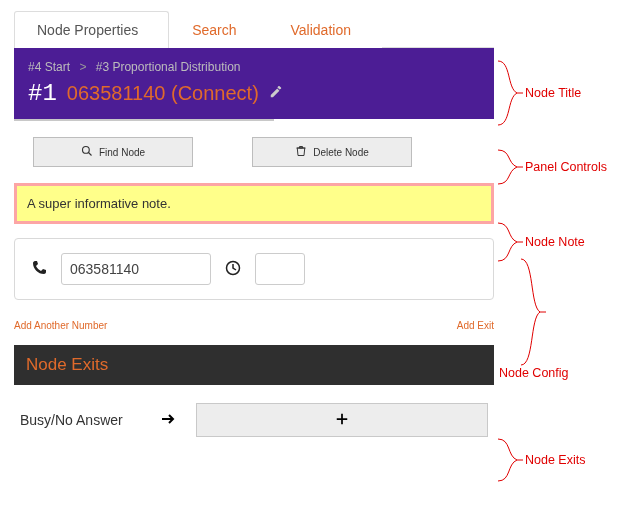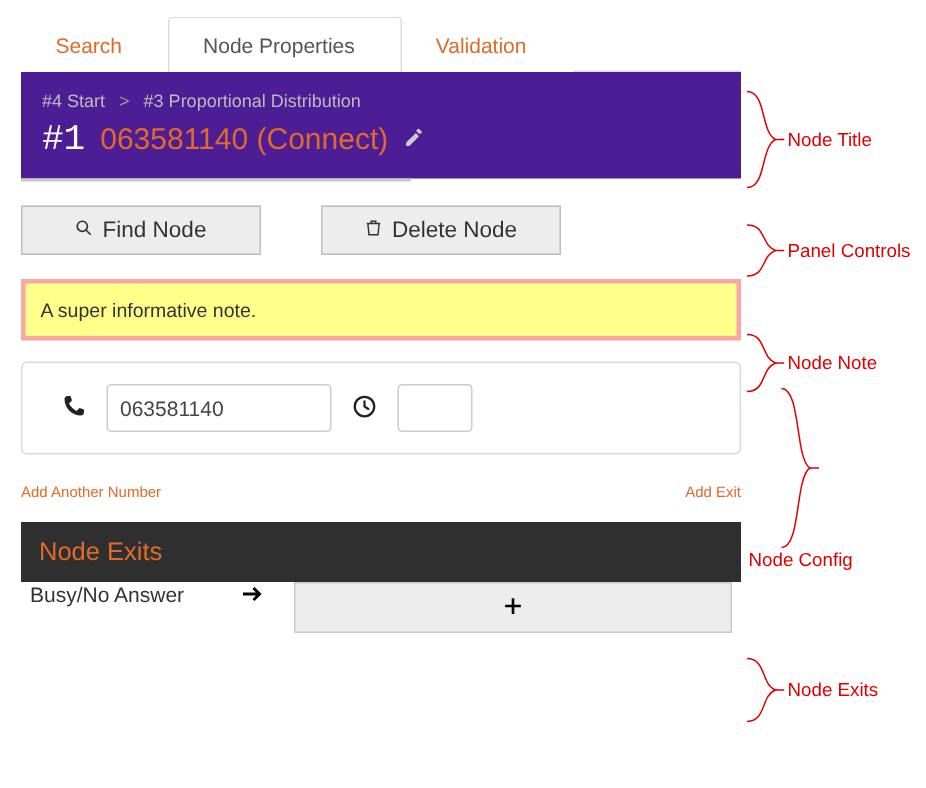--- a/index.html
+++ b/index.html
@@ -78,43 +78,44 @@
     display: flex;
     gap: 40px;
     margin: 16px 0 16px 0;
   }
   .btn {
     background: #ededed;
     border: 1px solid #bdbdbd;
     padding: 7px 10px;
     width: 160px;
     text-align: center;
-    font-size: 15px;
+    font-size: 10px;
     color: #333;
     cursor: pointer;
     display: flex;
     align-items: center;
     justify-content: center;
     gap: 6px;
+    margin-left: 19px;
   }
   .btn svg { width: 12px; height: 12px; }
 
   .note {
     background: #ffff8a;
     border: 3px solid #fca5a5;
     padding: 10px 10px;
     font-size: 13px;
     color: #333;
     margin-bottom: 14px;
   }
 
   .config {
     border: 1px solid #d9d9d9;
     border-radius: 4px;
-    padding: 14px 26px;
+    padding: 14px 16px;
     display: flex;
     align-items: center;
     gap: 14px;
     margin-bottom: 20px;
   }
   .config .icon svg { width: 16px; height: 16px; }
   .config input {
     border: 1px solid #ccc;
     border-radius: 3px;
     padding: 7px 8px;
@@ -134,23 +135,23 @@
 
   .exits-header {
     background: #2f2f2f;
     color: #e06a2b;
     font-size: 17px;
     padding: 10px 12px;
   }
 
   .exit-row {
     display: flex;
-    align-items: flex-start;
+    align-items: center;
     gap: 20px;
-    padding: 0 6px 4px 6px;
+    padding: 18px 6px 4px 6px;
   }
   .exit-label {
     font-size: 14px;
     color: #333;
     width: 120px;
   }
   .arrow svg { width: 16px; height: 16px; }
   .exit-target {
     flex: 1;
     border: 1px solid #c9c9c9;
@@ -173,22 +174,22 @@
   }
   .anno svg { flex-shrink: 0; }
   .anno-label { margin-left: 2px; white-space: nowrap; }
 </style>
 </head>
 <body>
 
 <div class="panel">
 
   <div class="tabs">
+    <div class="tab active">Node Properties</div>
     <div class="tab">Search</div>
-    <div class="tab active">Node Properties</div>
     <div class="tab">Validation</div>
   </div>
 
   <div class="title-block">
     <div class="breadcrumb">
       <span>#4 Start</span>
       <span class="sep">&gt;</span>
       <span>#3 Proportional Distribution</span>
     </div>
     <div class="title-row">

